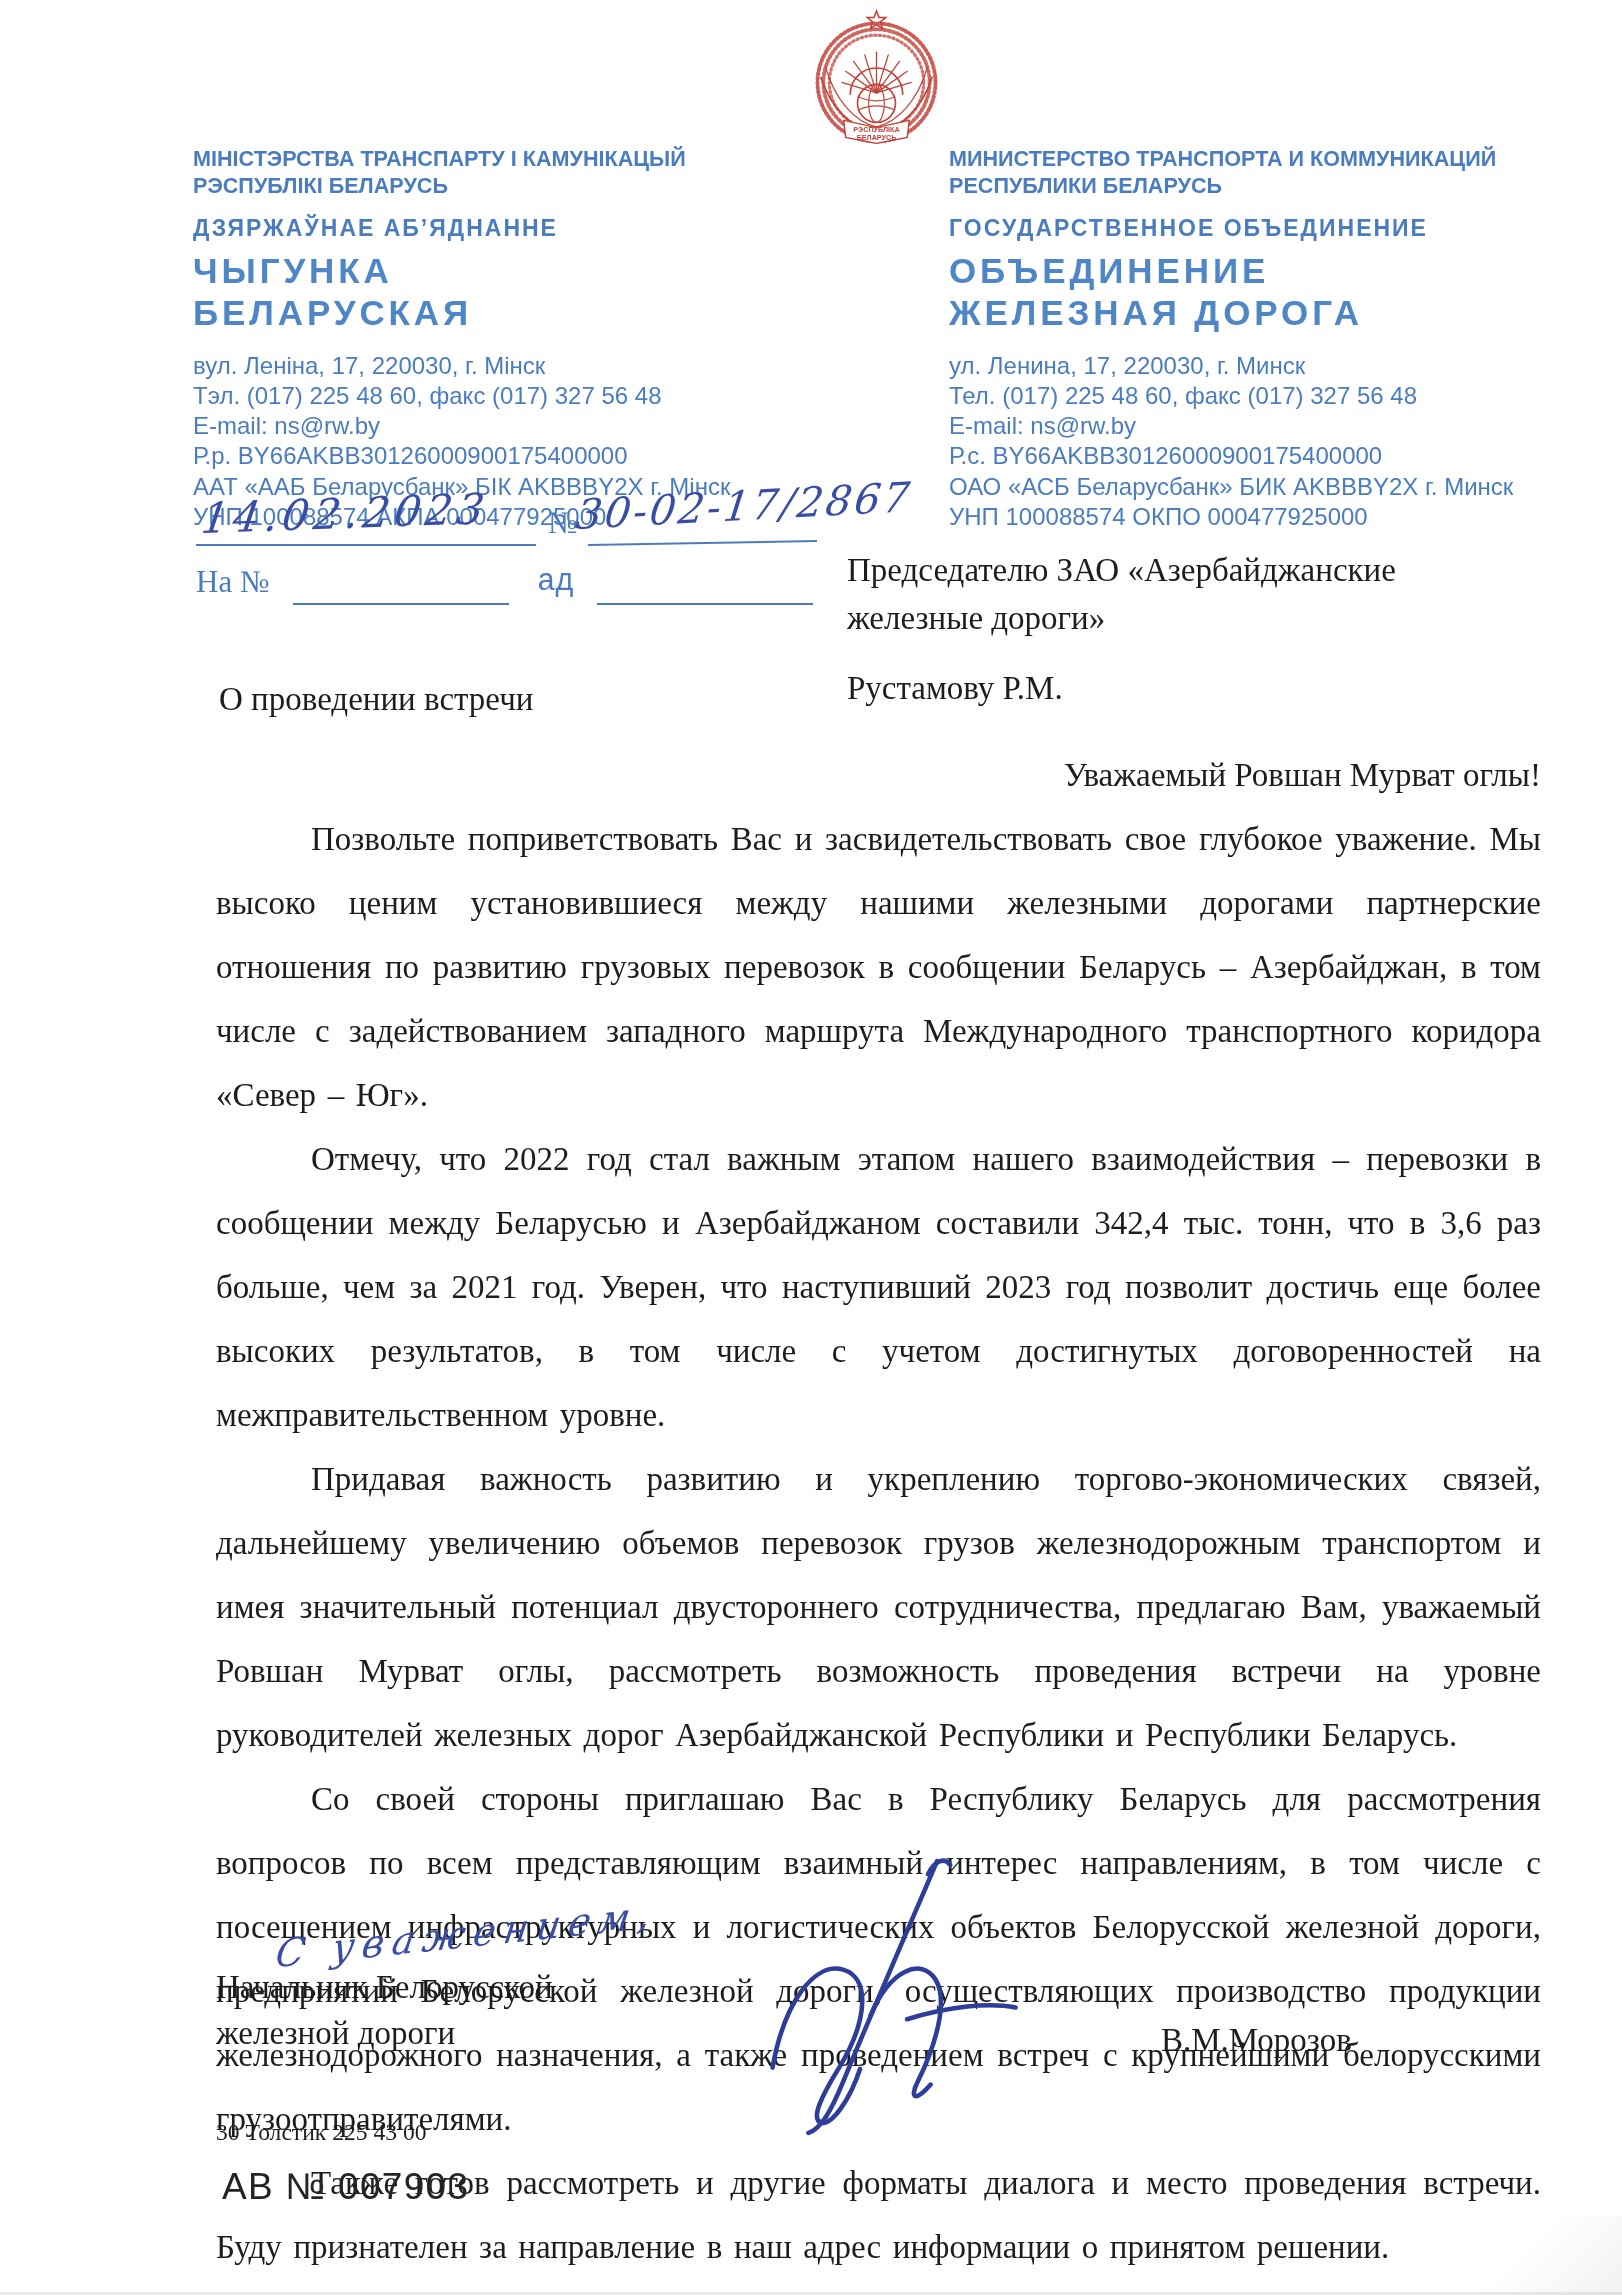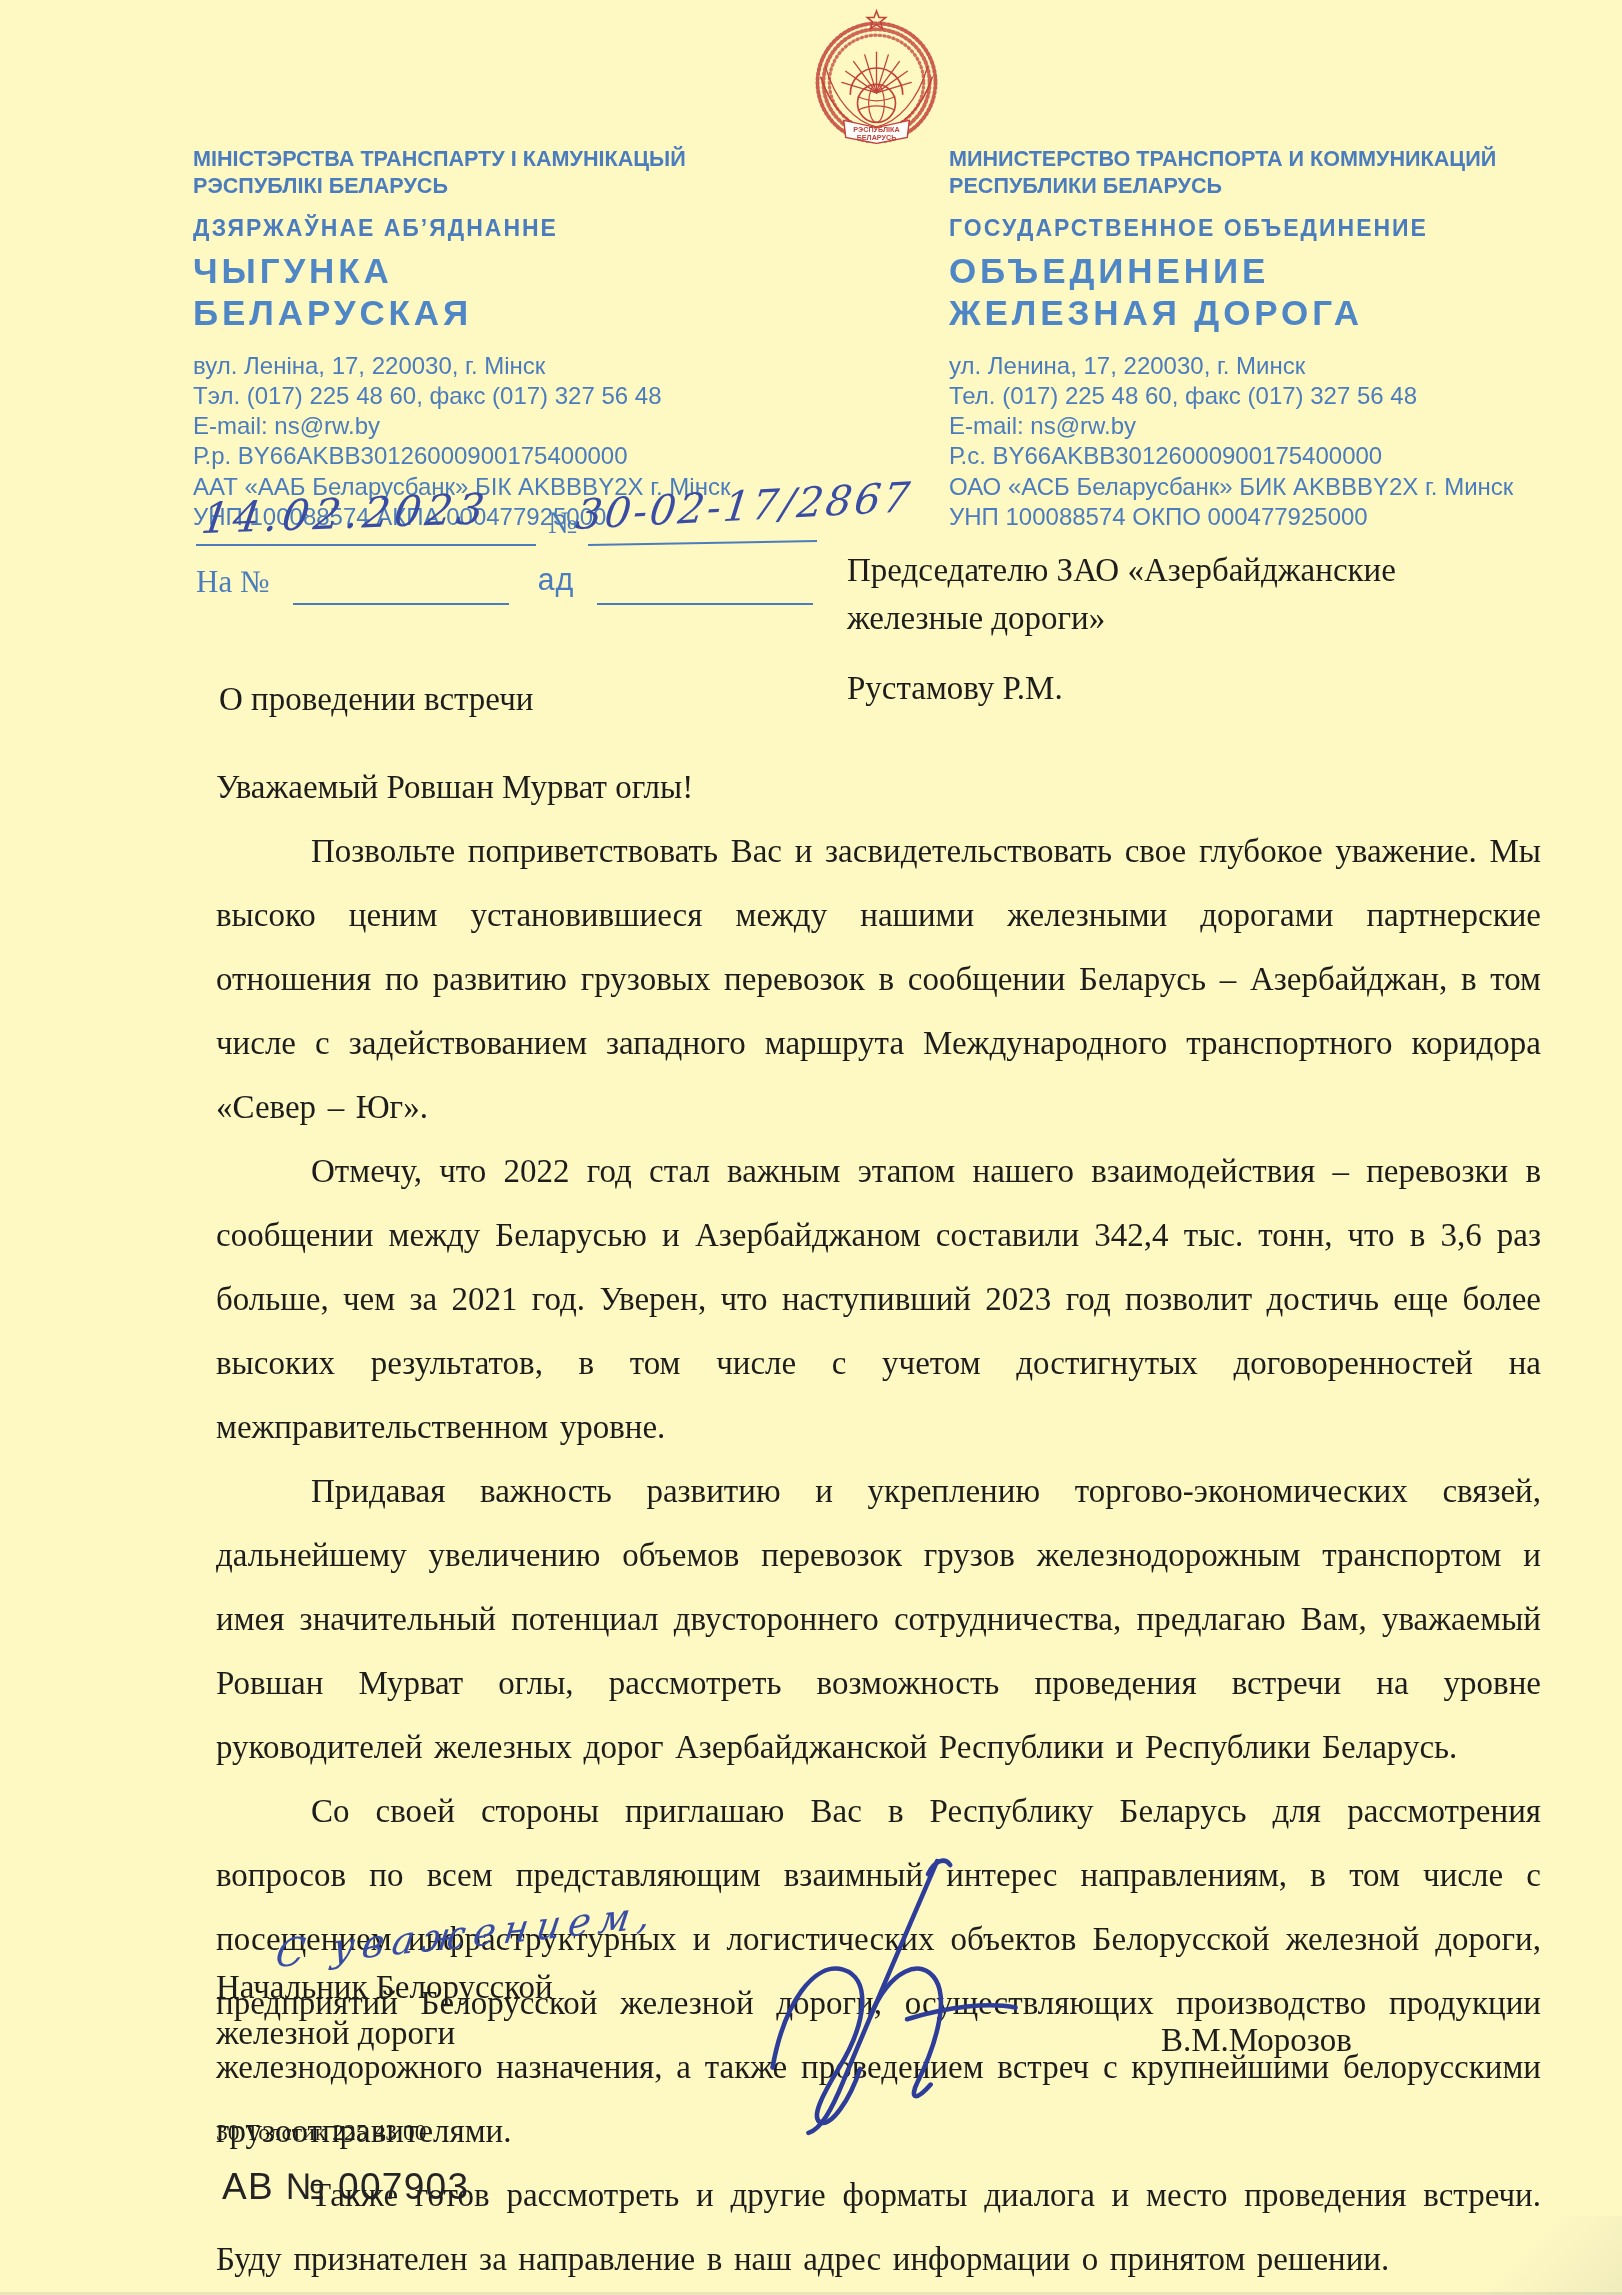--- a/index.html
+++ b/index.html
@@ -7,21 +7,21 @@
     --blue-big:#4f86c6;
     --ink:#3a4da4;
     --sig-ink:#2d3d99;
     --black:#1d1d1b;
     --red:#c2433a;
   }
   html,body{margin:0;padding:0;background:#e9e9e7;}
   .page{
     position:relative;
     width:1622px;height:2295px;
-    background:#fef9c3;
+    background:#ffffff;
     overflow:hidden;
     font-family:"Liberation Serif",serif;
     color:var(--black);
   }
   
   .lh{
     position:absolute;top:145px;
     text-align:left;
     color:var(--blue);
     font-family:"Liberation Sans",sans-serif;
@@ -52,21 +52,21 @@
   .na-no{left:196px;top:564px;}
   .ad-label{left:537px;top:564px;font-family:Liberation Mono, monospace;}
   .u-reply1{left:293px;top:603px;width:216px;}
   .u-reply2{left:597px;top:603px;width:216px;}
   
   .addressee{position:absolute;left:847px;top:546px;width:707px;font-size:33px;line-height:48px;}
   .addressee .name{margin-top:22px;}
   .subject{position:absolute;left:219px;top:681px;font-size:33px;}
   
   .body-text{position:absolute;left:216px;top:753px;width:1325px;}
-  .salutation{text-align:left;font-size:33px;margin:16px 0 13px 0;}
+  .salutation{text-align:right;font-size:33px;margin:4px 0 13px 0;}
   .body-text p{
     margin:0;font-size:33px;line-height:64px;
     text-align:justify;text-indent:95px;word-spacing:3.3px;
   }
   
   .hw-closing{position:absolute;left:275px;top:1912px;font-size:38px;letter-spacing:7.9px;transform:rotate(-6deg) skewX(-14deg);}
   .sig-position{position:absolute;left:216px;top:1964px;font-size:33px;line-height:46px;}
   .sig-svg{position:absolute;left:674px;top:1852px;width:393px;height:294px;}
   .sig-name{position:absolute;left:1161px;top:2022px;font-size:33px;}
   .executor{position:absolute;left:216px;top:2119px;font-size:23.6px;}

